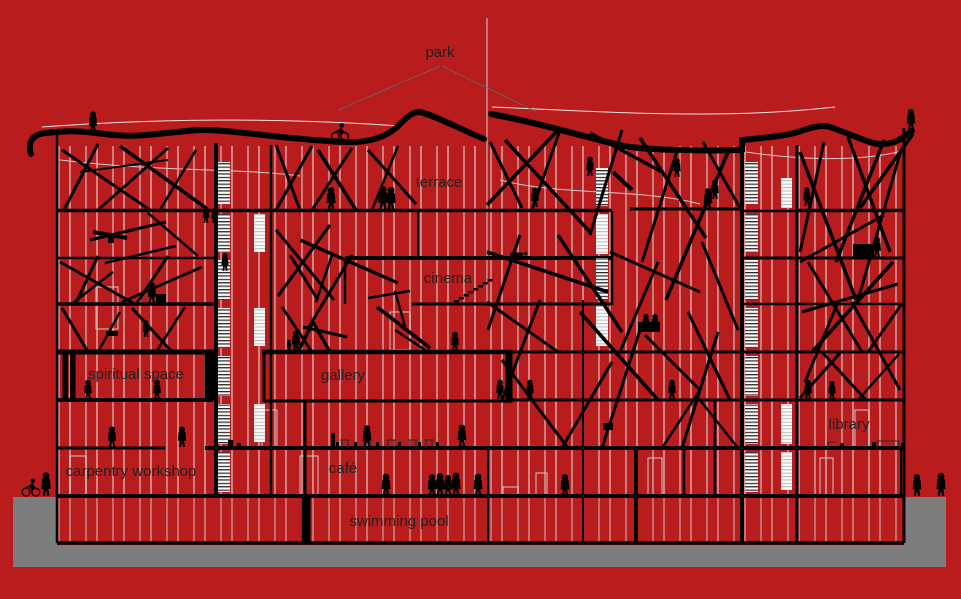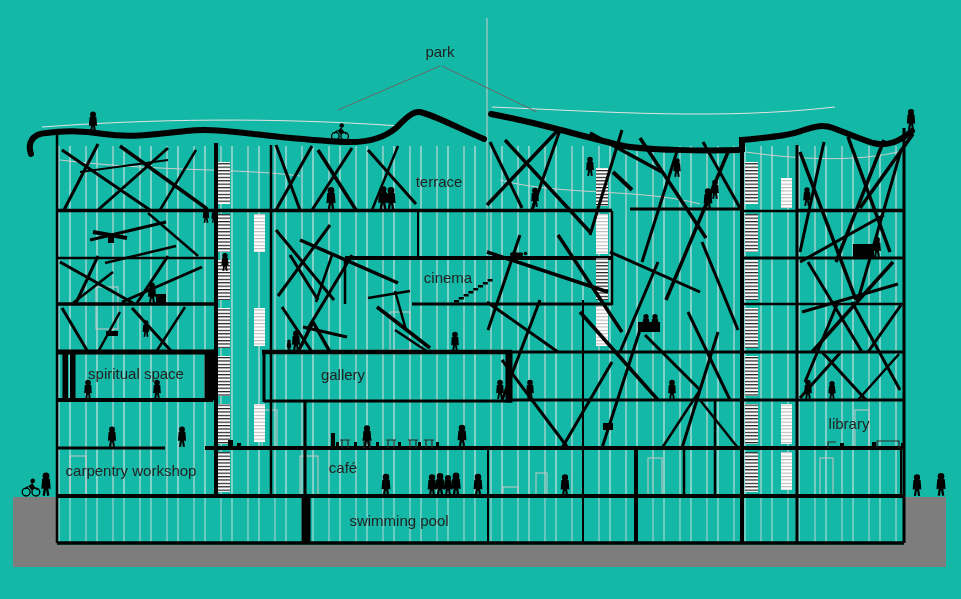--- a/index.html
+++ b/index.html
@@ -2,21 +2,21 @@
 <html style="--ink: #000000; --ground: #7d7d7d; --detail: #d8d8d8; --label: #222222;"><head>
 <meta charset="utf-8">
 <style>
   :root{
     --ink:#000000;
     --ground:#7d7d7d;
     --detail:#d8d8d8;
     --label:#222222;
   }
   html,body{margin:0;padding:0;background:#ffffff;}
-  .canvas{position:relative;width:961px;height:599px;background:#14b8a6;overflow:hidden;}
+  .canvas{position:relative;width:961px;height:599px;background:#b91c1c;overflow:hidden;}
   svg{display:block;}
   .ink{stroke:var(--ink);}
   .inkf{fill:var(--ink);}
   .nofill{fill:none;}
   .ground{fill:var(--ground);}
   .lbl{
     font-family:"Liberation Sans","DejaVu Sans",sans-serif;
     font-size:15px;
     fill:var(--label);
     text-anchor:middle;

